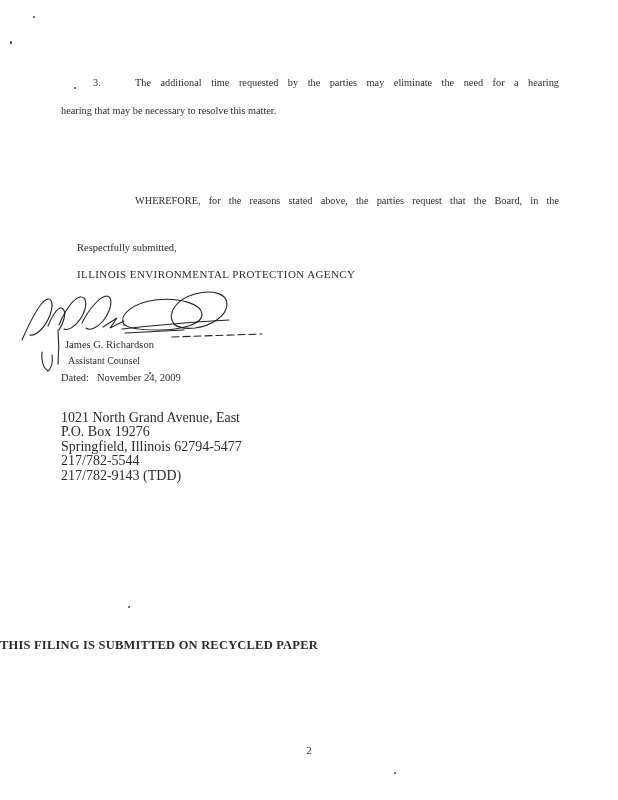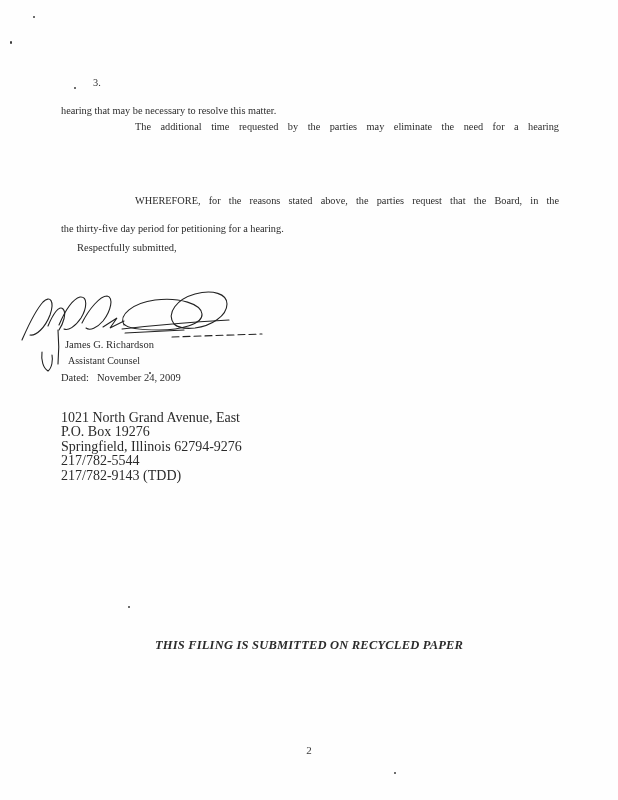--- a/index.html
+++ b/index.html
@@ -11,33 +11,33 @@
     color:#2b2b2b;
     overflow:hidden;
   }
   .body-block{position:absolute;left:61px;width:498px;font-size:10.3px;}
   .bline{height:28px;line-height:28px;white-space:nowrap;}
   .bline.wrapok{white-space:normal;}
   .jline{text-align:justify;text-align-last:justify;white-space:normal;}
   .numline{display:flex;}
   .numline .lead-space{width:32px;flex:none;}
   .pnum{width:42px;flex:none;}
-  .ntext{flex:1;display:block;text-align:justify;text-align-last:justify;margin-top:44px;}
+  .ntext{flex:1;display:block;text-align:justify;text-align-last:justify;}
   .indent1{padding-left:74px;}
   .single{position:absolute;left:61px;font-size:10.5px;line-height:20px;white-space:nowrap;margin-left:16px;}
   .agency{font-size:11px;letter-spacing:0.4px;}
   .sig-svg{position:absolute;left:14px;top:284px;}
   .sig-name{position:absolute;left:65px;top:339px;font-size:10.5px;white-space:nowrap;}
   .sig-title{position:absolute;left:68px;top:355px;font-size:10px;white-space:nowrap;}
   .dated{position:absolute;left:61px;top:372px;font-size:10.5px;white-space:nowrap;}
   .dated .lbl{display:inline-block;margin-right:8px;}
   .address{position:absolute;left:61px;top:411px;font-size:14px;line-height:14.4px;}
   .footer-line{
     position:absolute;left:0;top:638px;width:618px;
-    text-align:center;font-weight:bold;font-size:12.5px;letter-spacing:0.2px;font-style:italic;
+    text-align:left;font-weight:bold;font-size:12.5px;letter-spacing:0.2px;
   }
   .page-number{
     position:absolute;left:0;top:744px;width:618px;
     text-align:center;font-size:11px;color:#3a3a3a;
   }
   .speck{position:absolute;background:#3c3c3c;border-radius:1px;}
 </style>
 </head>
 <body>
 
@@ -54,24 +54,24 @@
     <div class="bline numline">
       <span class="lead-space"></span>
       <span class="pnum">3.</span>
       <span class="ntext">The additional time requested by the parties may eliminate the need for a hearing</span>
     </div>
     <div class="bline">hearing that may be necessary to resolve this matter.</div>
   </div>
 
   <div class="body-block" style="top:153px;margin-top:34px;">
     <div class="bline jline wrapok indent1">WHEREFORE, for the reasons stated above, the parties request that the Board, in the</div>
-    <div class="bline">the thirty-five day period for petitioning for a hearing.</div>
   </div>
 
   <div class="single" style="top:238px;">Respectfully submitted,</div>
+  <div class="single agency" style="top:264px;">ILLINOIS ENVIRONMENTAL PROTECTION AGENCY</div>
 
   <svg class="sig-svg" width="252" height="92" viewBox="0 0 252 92">
     <g fill="none" stroke="#222" stroke-width="1.1" stroke-linecap="round">
 
       <path d="M8 56 C 12 47, 20 28, 29 18 C 36 11, 41 17, 36 31 C 31 44, 22 52, 16 51"></path>
 
       <path d="M34 42 C 39 30, 45 21, 49 25 C 53 29, 49 40, 45 46"></path>
       <path d="M45 41 C 51 27, 59 15, 66 13 C 74 12, 73 24, 67 34 C 61 43, 54 47, 50 45"></path>
 
       <path d="M68 39 C 75 25, 86 12, 93 12 C 100 13, 97 27, 89 37 C 83 44, 76 47, 72 44"></path>
@@ -96,21 +96,21 @@
   <div class="sig-name">James G. Richardson</div>
   <div class="sig-title">Assistant Counsel</div>
 
   <div class="dated">
     <span class="lbl">Dated:</span><span>November 24, 2009</span>
   </div>
 
   <div class="address">
     <div>1021 North Grand Avenue, East</div>
     <div>P.O. Box 19276</div>
-    <div>Springfield, Illinois 62794-9276</div>
+    <div>Springfield, Illinois 62794-5477</div>
     <div>217/782-5544</div>
     <div>217/782-9143 (TDD)</div>
   </div>
 
   <div class="footer-line">THIS FILING IS SUBMITTED ON RECYCLED PAPER</div>
 
   <div class="page-number">2</div>
 
 </div>
 

